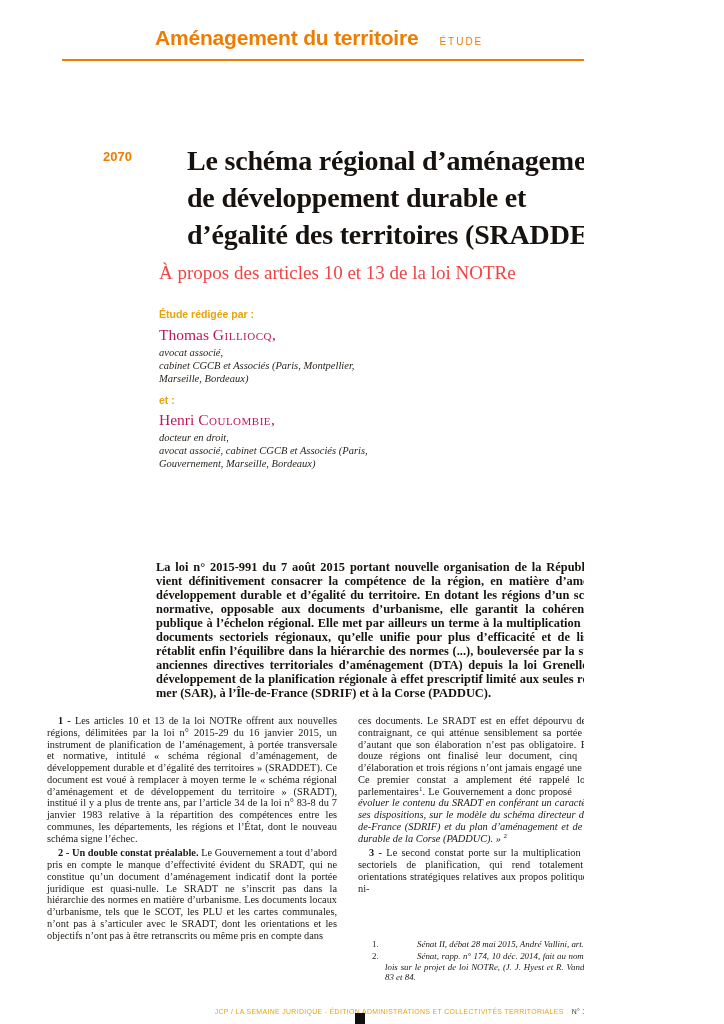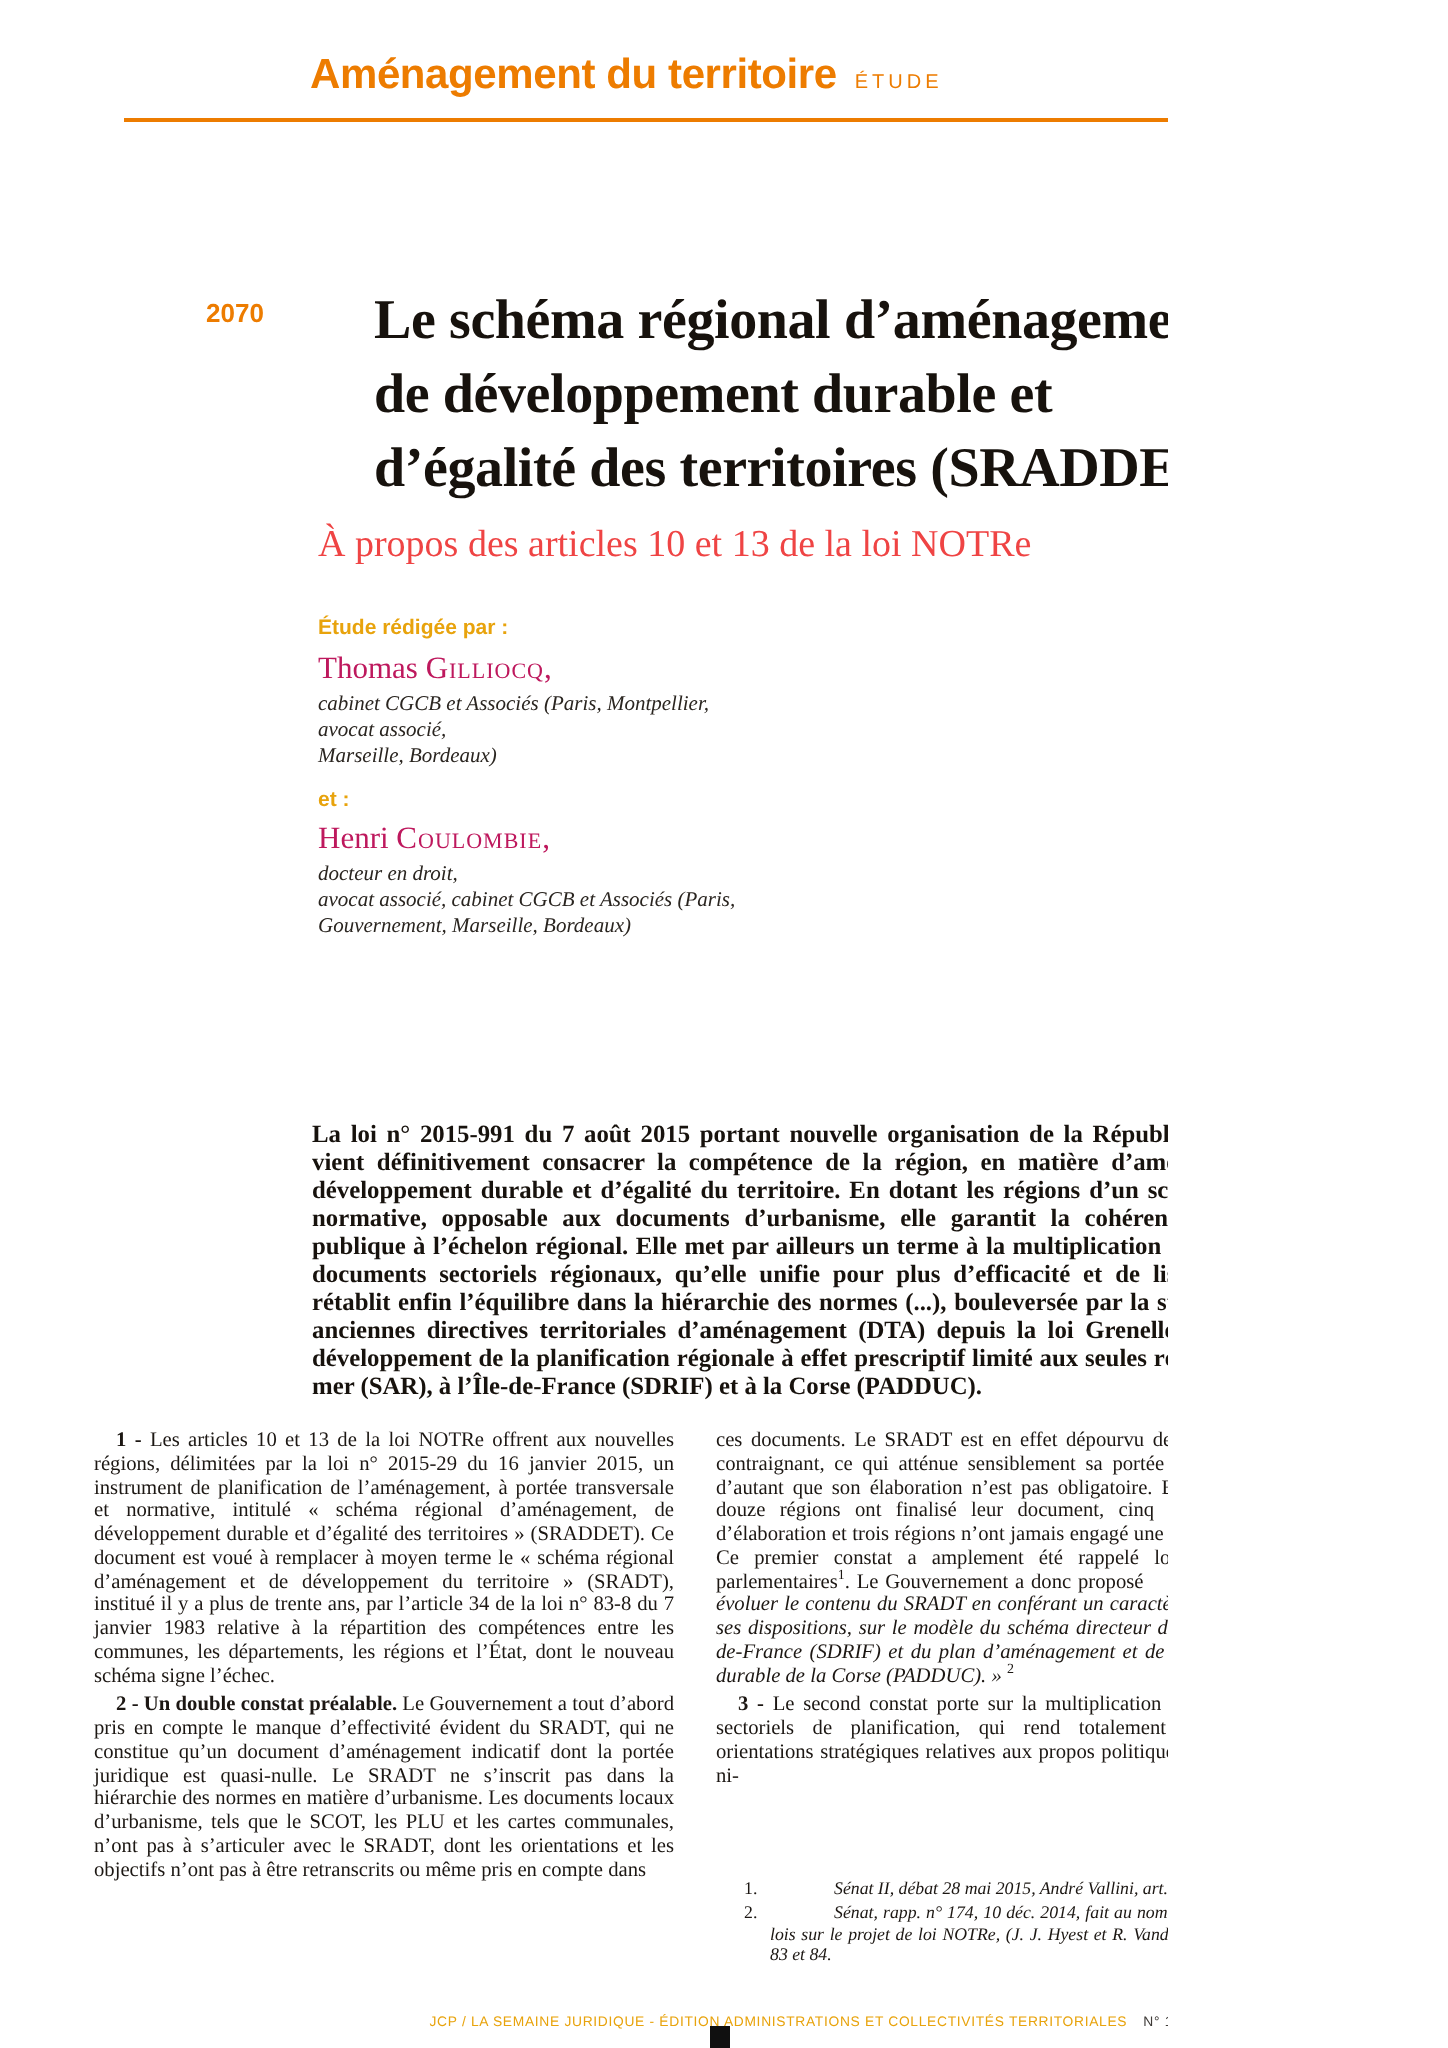--- a/index.html
+++ b/index.html
@@ -8,21 +8,21 @@
     position:relative; width:584px; height:1024px; background:#fff; overflow:hidden;
     font-family:"Liberation Serif", serif; color:var(--ink, #1c1713);
   }
 
   
   .header { position:absolute; left:62px; top:26px; width:601px; }
   .header-row { display:flex; align-items:baseline; }
   .category { margin-left:93px; font-family:"Liberation Sans",sans-serif; font-weight:bold;
               font-size:21px; letter-spacing:-0.2px; color:var(--accent,#ed7c00); }
   .kicker   { font-family:"Liberation Sans",sans-serif; font-size:10px; letter-spacing:2px;
-              color:var(--accent,#ed7c00); margin-left:9px; }
+              color:var(--accent,#ed7c00); margin-left:21px; }
   .hnum     { margin-left:auto; font-family:"Liberation Serif",serif; font-weight:bold;
               font-size:17px; letter-spacing:1px; color:#42332a; }
   .rule     { margin-top:9px; height:2px; background:var(--accent,#ed7c00); }
 
   
   .title-block { position:absolute; left:103px; top:142px; display:flex; }
   .article-number { font-family:"Liberation Sans",sans-serif; font-weight:bold; font-size:13px;
                     color:var(--accent,#ed7c00); margin-top:7px; width:34px; margin-right:22px; }
   .title-lines { width:505px; }
   .title-line { font-size:28px; line-height:37px; font-weight:600; letter-spacing:-0.2px; color:#17120d;margin-left:28px; }
@@ -89,22 +89,22 @@
       <div class="title-line">Le schéma régional d’aménagement,</div>
       <div class="title-line">de développement durable et</div>
       <div class="title-line">d’égalité des territoires (SRADDET)</div>
       <div class="subtitle">À propos des articles 10 et 13 de la loi NOTRe</div>
     </div>
   </div>
 
   <div class="authors">
     <div class="byline-intro">Étude rédigée par :</div>
     <div class="author-name"><span>Thomas </span><span class="sc">Gilliocq</span><span>,</span></div>
+    <div class="bio-line">avocat associé,</div>
     <div class="bio-line">cabinet CGCB et Associés (Paris, Montpellier,</div>
-    <div class="bio-line">avocat associé,</div>
     <div class="bio-line">Marseille, Bordeaux)</div>
     <div class="connector">et :</div>
     <div class="author-name"><span>Henri </span><span class="sc">Coulombie</span><span>,</span></div>
     <div class="bio-line">docteur en droit,</div>
     <div class="bio-line">avocat associé, cabinet CGCB et Associés (Paris,</div>
     <div class="bio-line">Gouvernement, Marseille, Bordeaux)</div>
   </div>
 
   <div class="abstract">La loi n° 2015-991 du 7 août 2015 portant nouvelle organisation de la République (NOTRe) vient définitivement consacrer la compétence de la région, en matière d’aménagement, de développement durable et d’égalité du territoire. En dotant les régions d’un schéma à portée normative, opposable aux documents d’urbanisme, elle garantit la cohérence de l’action publique à l’échelon régional. Elle met par ailleurs un terme à la multiplication à outrance des documents sectoriels régionaux, qu’elle unifie pour plus d’efficacité et de lisibilité. La loi rétablit enfin l’équilibre dans la hiérarchie des normes (...), bouleversée par la suppression des anciennes directives territoriales d’aménagement (DTA) depuis la loi Grenelle II et par un développement de la planification régionale à effet prescriptif limité aux seules régions d’outre-mer (SAR), à l’Île-de-France (SDRIF) et à la Corse (PADDUC).</div>
 

